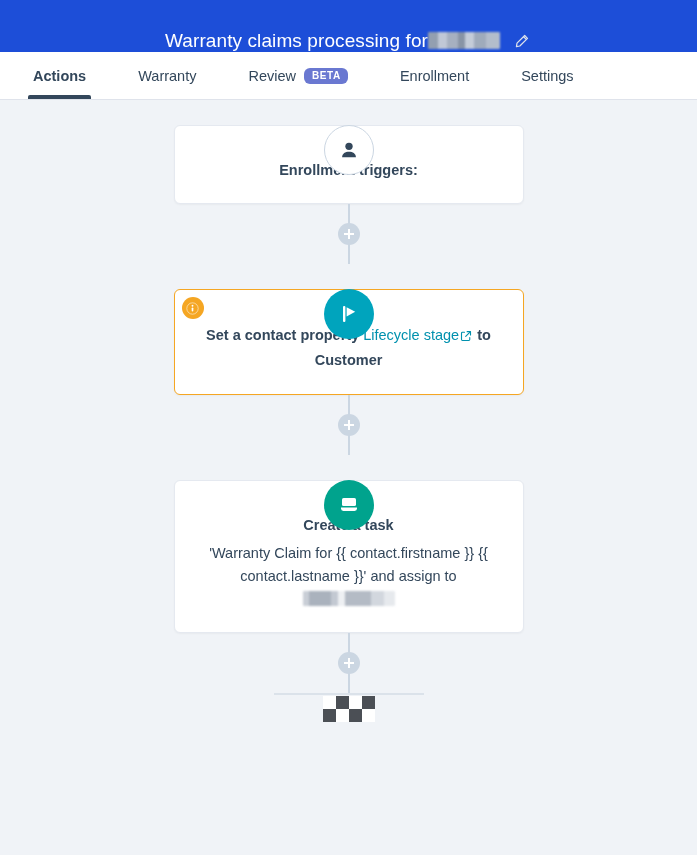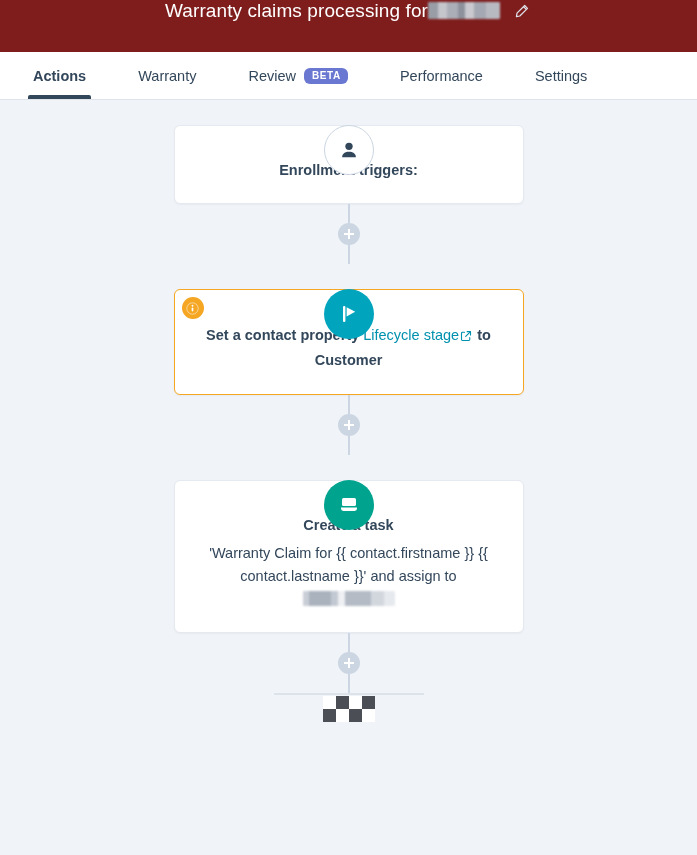--- a/index.html
+++ b/index.html
@@ -6,22 +6,22 @@
   html, body {
     width: 697px; height: 855px;
     font-family: "Liberation Sans", sans-serif;
     background: #f0f3f7;
     overflow: hidden;
   }
   .app { position: relative; width: 697px; height: 855px; background: #f0f3f7; }
 
   
   .topbar {
-    height: 52px; background: #7f1d1d;
-    display: flex; align-items: flex-start; justify-content: center;
+    height: 52px; background: #1d4ed8;
+    display: flex; align-items: flex-end; justify-content: center;
   }
   .topbar-inner { display: flex; align-items: center; gap: 10px; }
   .wf-title {
     color: #ffffff; font-size: 19px; font-weight: 400;
     letter-spacing: .1px; white-space: nowrap;
   }
   .redact {
     display: inline-block; height: 17px; width: 72px; vertical-align: -2px;
     border-radius: 1px;
     background:
@@ -178,21 +178,21 @@
       <span class="tab-label">Actions</span>
     </div>
     <div class="tab">
       <span class="tab-label">Warranty</span>
     </div>
     <div class="tab">
       <span class="tab-label">Review</span>
       <span class="beta-badge">BETA</span>
     </div>
     <div class="tab">
-      <span class="tab-label">Performance</span>
+      <span class="tab-label">Enrollment</span>
     </div>
     <div class="tab">
       <span class="tab-label">Settings</span>
     </div>
   </div>
 
   <div class="canvas">
     <div class="flow">
 
       <div class="block">

